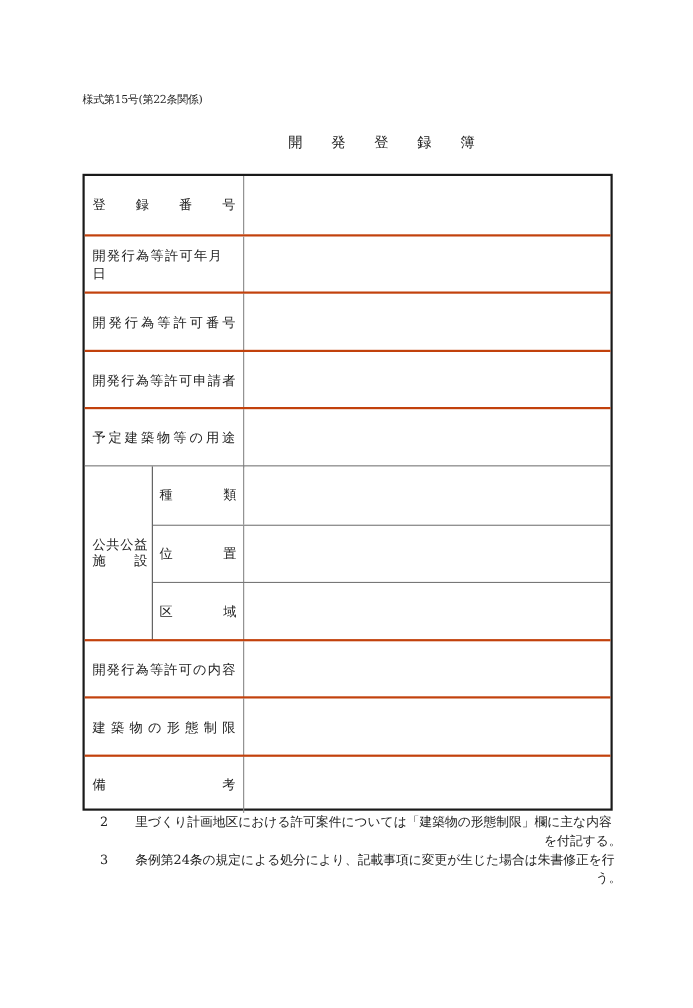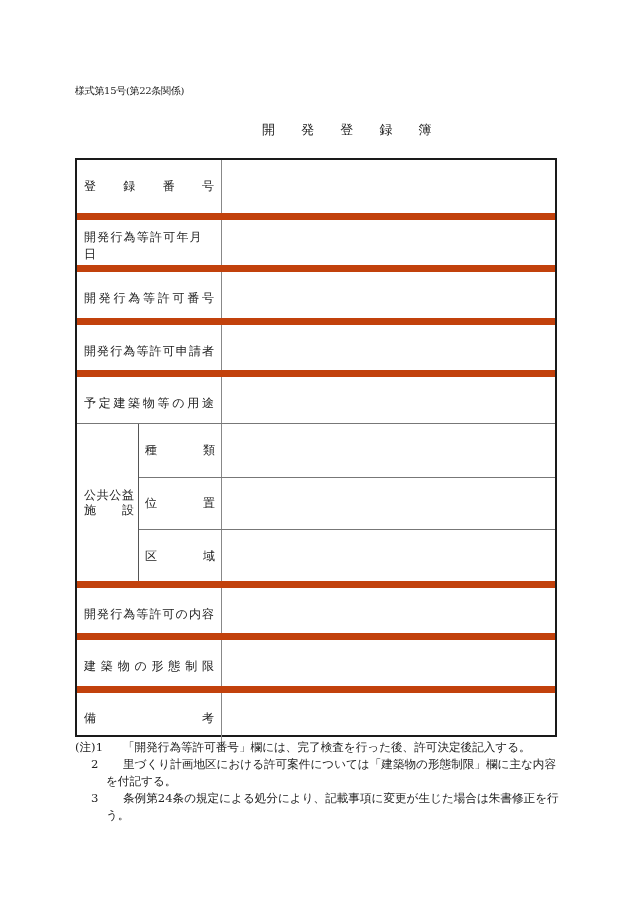--- a/index.html
+++ b/index.html
@@ -16,21 +16,21 @@
     position: absolute; left: 262px; top: 121px;
     font-size: 13px; letter-spacing: 11px; white-space: nowrap;
   }
   .ledger {
     position: absolute; left: 75px; top: 158px;
     width: 482px; height: 579px;
     border: 2px solid #1a1a1a; box-sizing: border-box;
   }
   .row {
     position: absolute; left: 0; right: 0; height: 52.6px;
-    border-top: 7px solid #c2410c;
+    border-top: 2px solid #c2410c;
   }
   .row.first { border-top: none; }
   .label {
     position: absolute; left: 0; top: 0; width: 143px; height: 100%;
     display: flex; align-items: center;
     padding: 0 6px 0 7px; box-sizing: border-box;
     font-size: 12px;
   }
   .label .txt { width: 100%; display: flex; justify-content: space-between; }
   .value {
@@ -57,21 +57,21 @@
   .sub .value { left: 82px; }
   .notes {
     position: absolute; left: 75px; top: 739px; width: 490px;
     font-size: 11.6px; line-height: 17px;
   }
   .note { display: flex; }
   .note-prefix { width: 38px; flex-shrink: 0; white-space: nowrap; }
   .note.indent .note-prefix { width: 22px; padding-left: 16px; }
   .note-body { flex: 1; }
   .note.indent .note-body { text-indent: 0; }
-  .cont { padding-left: 31px; }
+  .cont { padding-left: 31px; text-align: right; }
 </style>
 </head>
 <body>
 
 <div class="form-number">様式第15号(第22条関係)</div>
 <div class="doc-title">開 発 登 録 簿</div>
 
 <div class="ledger">
 
   <div class="row first" style="top:0">
@@ -228,24 +228,20 @@
         <div class="txt">
       <span>備</span>
           <span>考</span>
     </div>
       </div>
     <div class="value"></div>
   </div>
 </div>
 
 <div class="notes">
-  <div class="note">
-    <span class="note-prefix">(注)1</span>
-    <span class="note-body" style="padding-left:10px">「開発行為等許可番号」欄には、完了検査を行った後、許可決定後記入する。</span>
-  </div>
   <div class="note indent">
     <span class="note-prefix">2</span>
     <span class="note-body" style="padding-left:10px">里づくり計画地区における許可案件については「建築物の形態制限」欄に主な内容</span>
   </div>
   <div class="cont">を付記する。</div>
   <div class="note indent">
     <span class="note-prefix">3</span>
     <span class="note-body" style="padding-left:10px">条例第24条の規定による処分により、記載事項に変更が生じた場合は朱書修正を行</span>
   </div>
   <div class="cont">う。</div>

